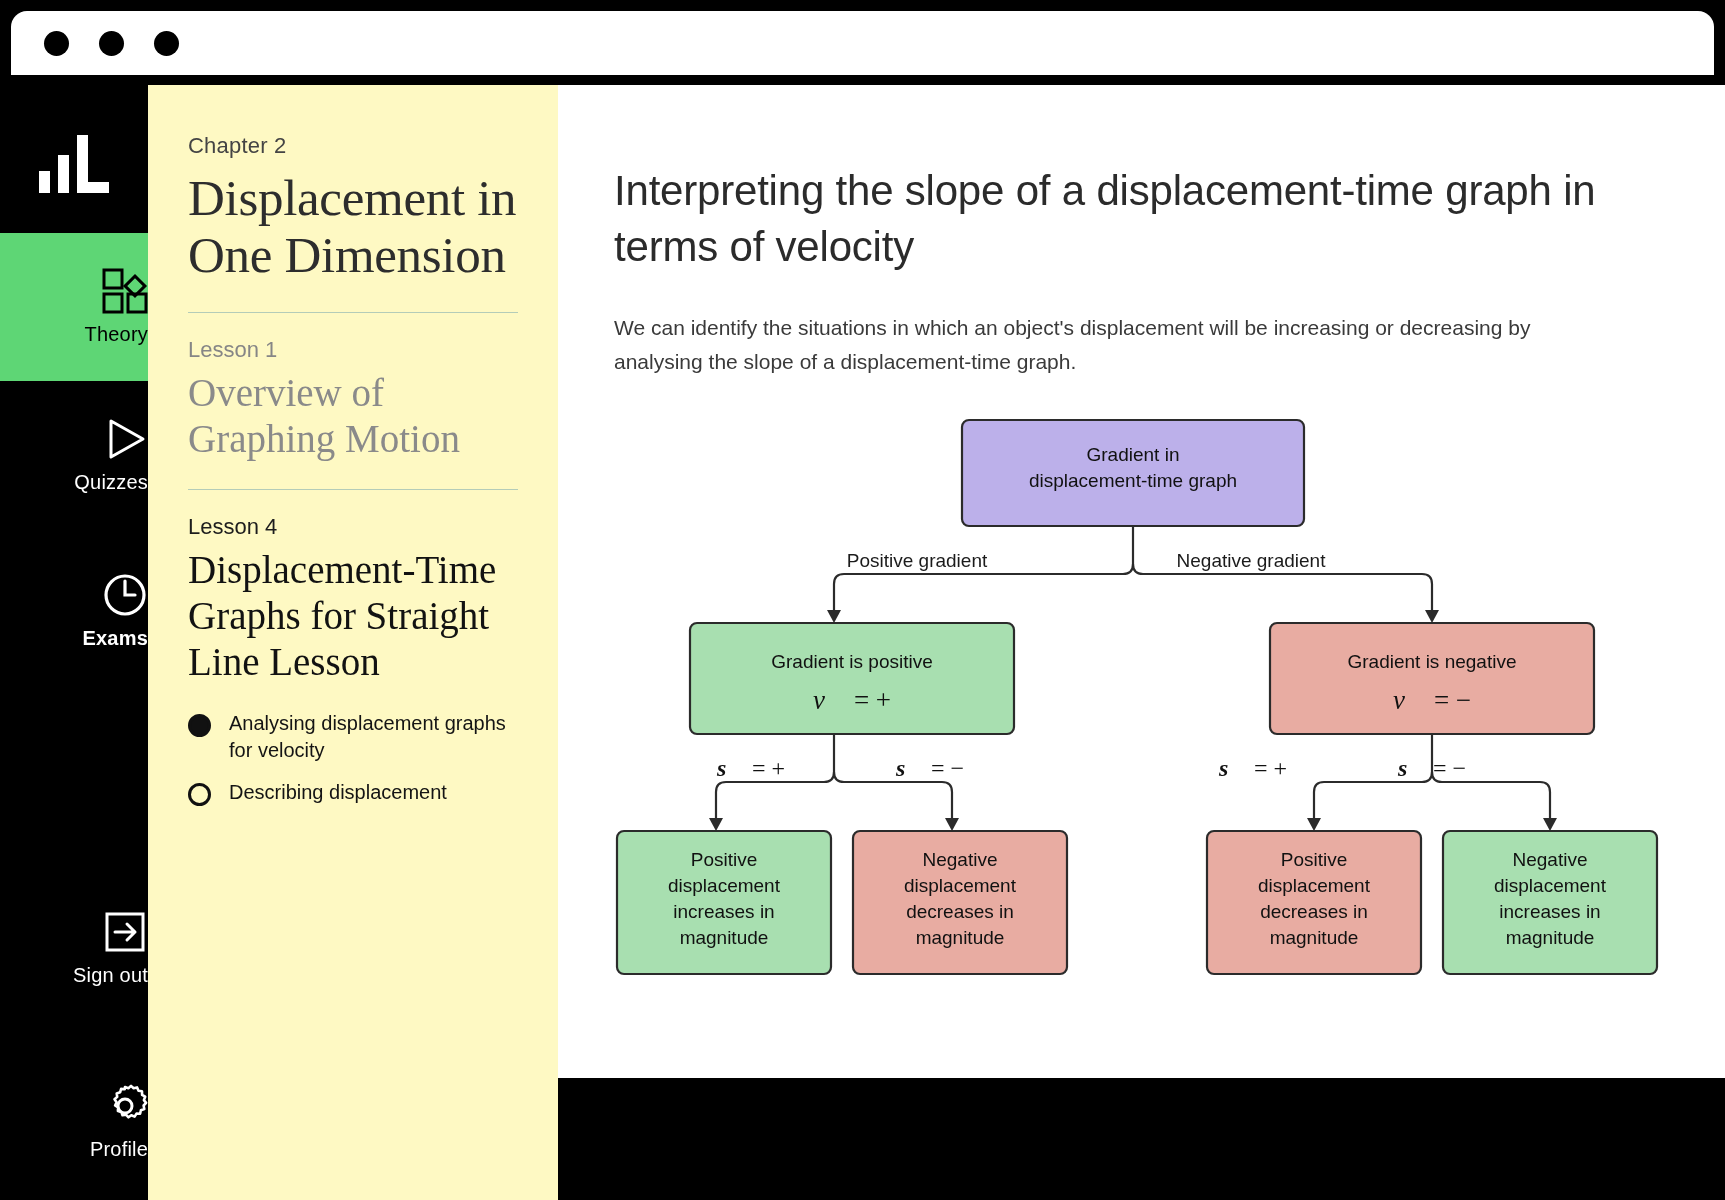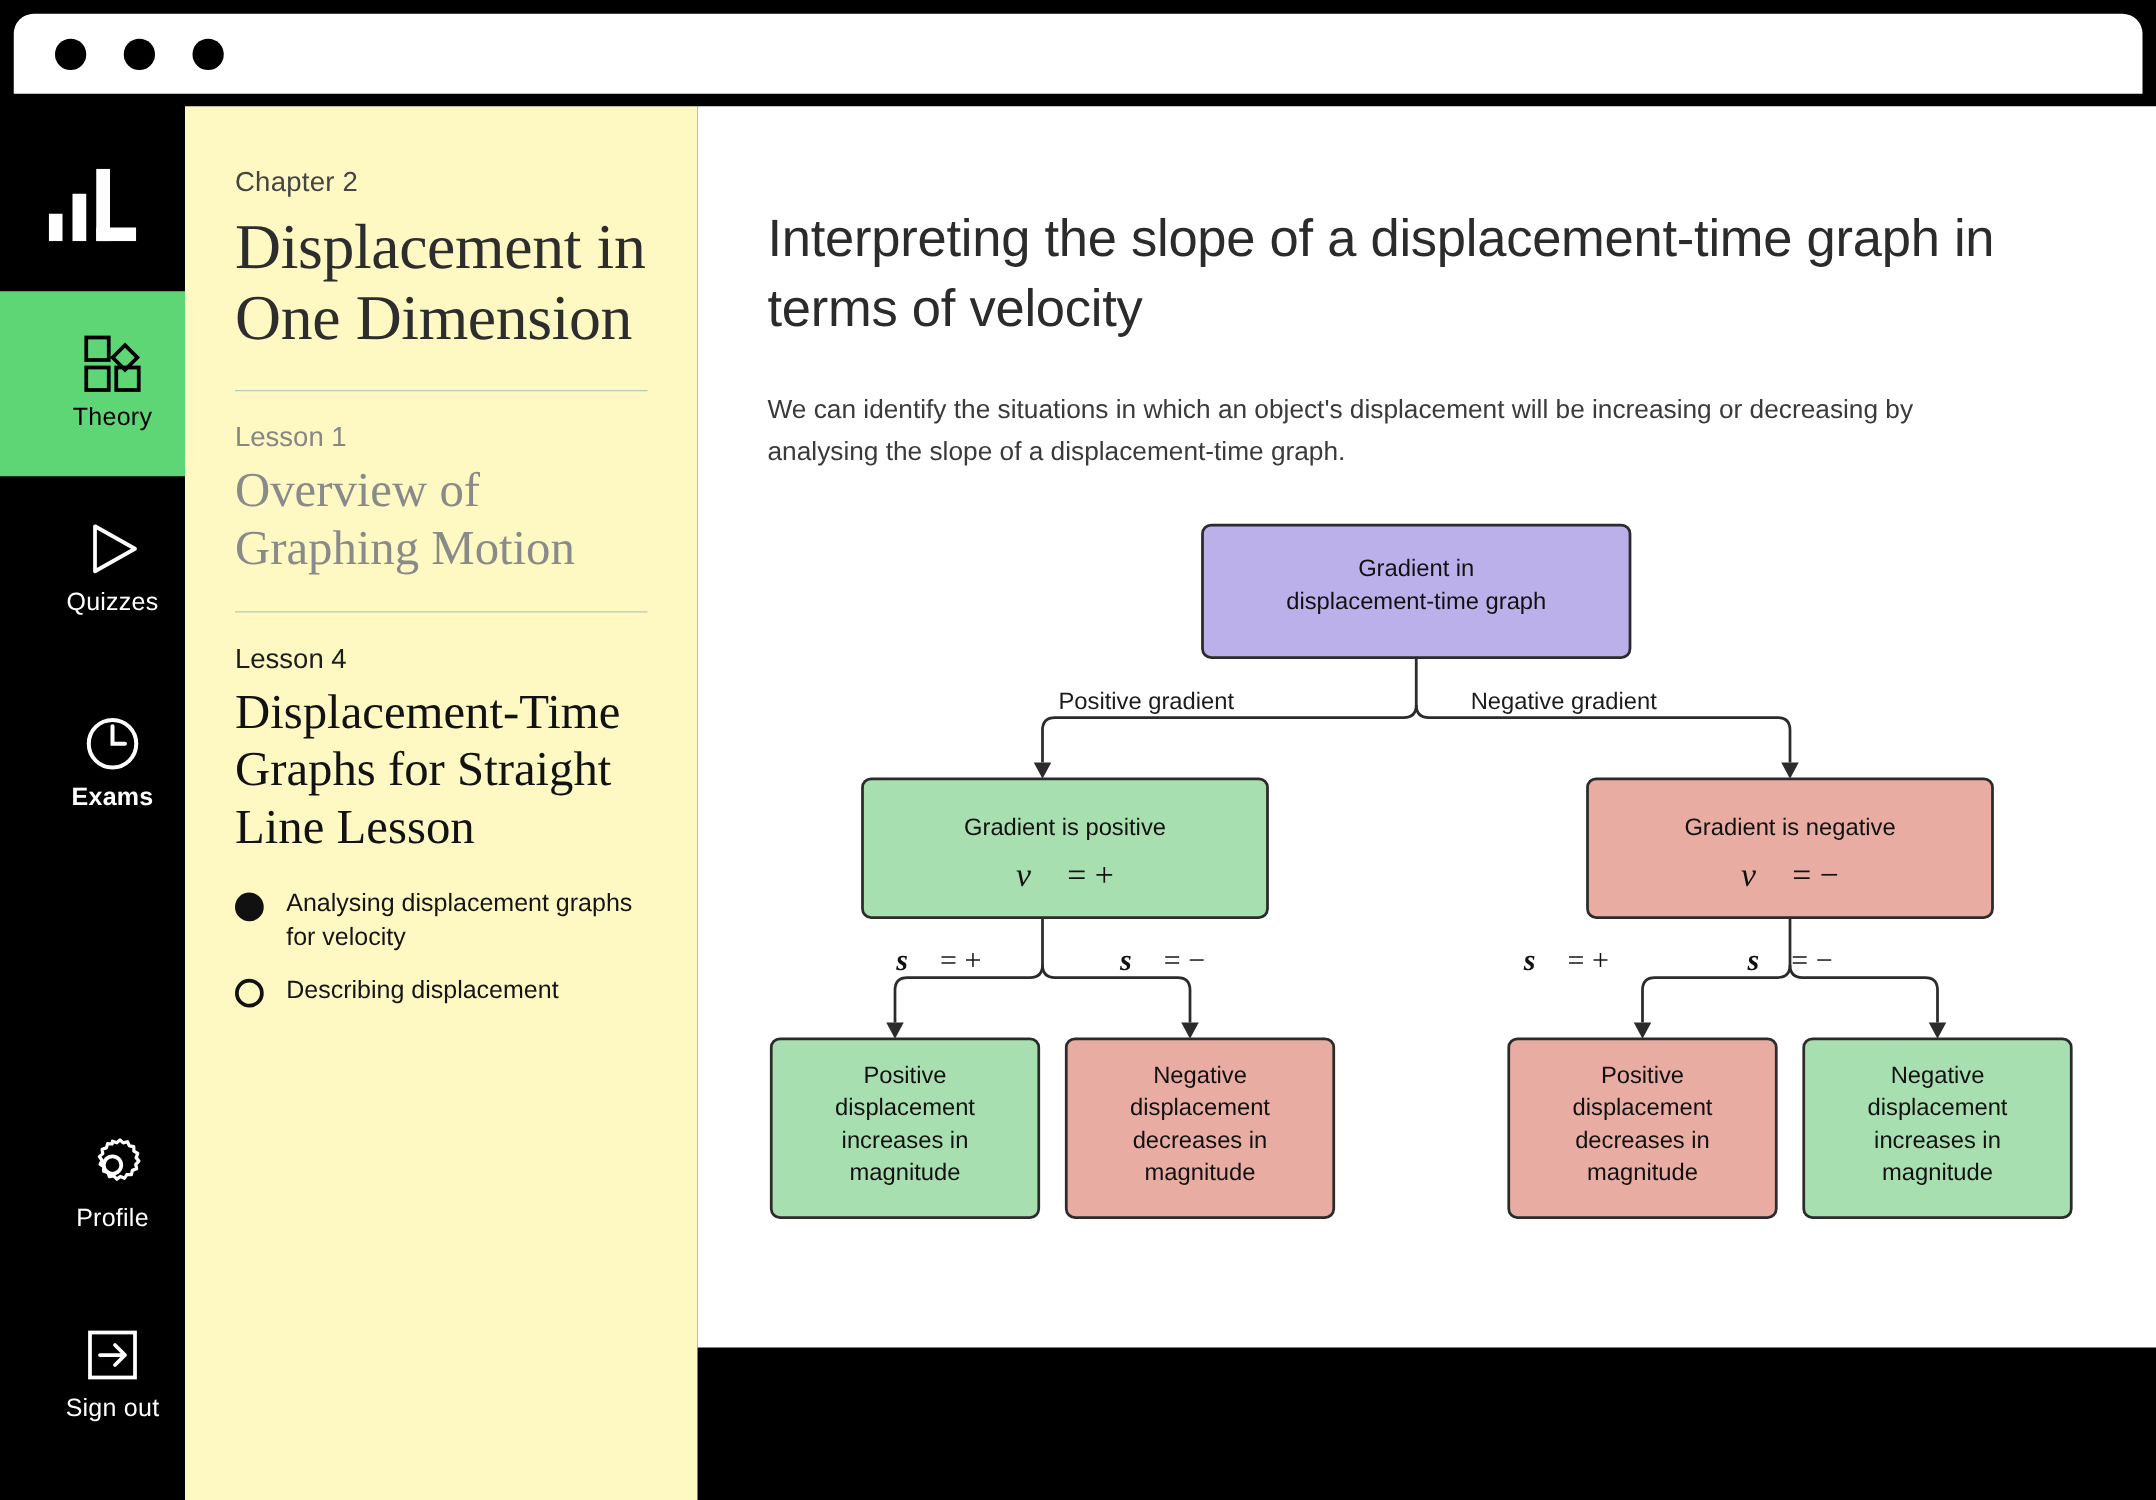--- a/index.html
+++ b/index.html
@@ -31,21 +31,21 @@
   .sidebar {
     position: absolute; left: 0; top: 85px;
     width: 148px; height: 1115px;
     background: #000;
     display: flex; flex-direction: column; align-items: center;
   }
   .logo { margin-top: 50px; margin-bottom: 40px; }
   .navitem {
     width: 148px; height: 148px;
     display: flex; flex-direction: column;
-    align-items: center; justify-content: center;
+    align-items: flex-end; justify-content: center;
     color: #fff; gap: 9px;
     cursor: pointer;
     padding-left: 32px;
   }
   .navitem.active { background: #5ed675; color: #000; }
   .navlabel { font-size: 20px; letter-spacing: .2px; }
   .navspacer { flex: 1; }
   .nav-exams { margin-top: 8px; font-weight: bold; }
   .nav-profile { margin-bottom: 4px; }
   .nav-signout { margin-bottom: 26px; }
@@ -158,38 +158,38 @@
         <svg width="46" height="46" viewBox="0 0 46 46">
           <circle cx="23" cy="23" r="19" fill="none" stroke="#fff" stroke-width="3.2"></circle>
           <path d="M23 9 L23 23 L33 23" fill="none" stroke="#fff" stroke-width="3.2" stroke-linecap="round"></path>
         </svg>
       </span>
       <span class="navlabel">Exams</span>
     </div>
 
     <div class="navspacer"></div>
 
+    <div class="navitem nav-signout">
+      <span>
+        <svg width="46" height="46" viewBox="0 0 46 46">
+          <rect x="5" y="5" width="36" height="36" fill="none" stroke="#fff" stroke-width="3"></rect>
+          <path d="M13 23 L33 23 M25 15 L33 23 L25 31" fill="none" stroke="#fff" stroke-width="3" stroke-linecap="round" stroke-linejoin="round"></path>
+        </svg>
+      </span>
+      <span class="navlabel">Sign out</span>
+    </div>
+
     <div class="navitem nav-profile">
       <span>
         <svg width="46" height="46" viewBox="0 0 46 46">
           <path d="M23 4 l3.4 1.2 2.6-2.3 2.6 2.4 3.4-.9 1.5 3.3 3.5.6.1 3.6 3.1 1.8-1.3 3.4 2.2 2.8-2.5 2.6.7 3.5-3.4 1.3-.8 3.4-3.6-.1-1.9 3-3.3-1.4-2.8 2.1-2.5-2.6-3.5.6-1.2-3.4-3.4-.9.2-3.6-3-1.9 1.5-3.3-2.1-2.9 2.7-2.4-.5-3.5 3.4-1.1 1-3.4 3.6.3z" fill="none" stroke="#fff" stroke-width="2.6" stroke-linejoin="round"></path>
           <circle cx="23" cy="23" r="7" fill="none" stroke="#fff" stroke-width="3"></circle>
         </svg>
       </span>
       <span class="navlabel">Profile</span>
-    </div>
-
-    <div class="navitem nav-signout">
-      <span>
-        <svg width="46" height="46" viewBox="0 0 46 46">
-          <rect x="5" y="5" width="36" height="36" fill="none" stroke="#fff" stroke-width="3"></rect>
-          <path d="M13 23 L33 23 M25 15 L33 23 L25 31" fill="none" stroke="#fff" stroke-width="3" stroke-linecap="round" stroke-linejoin="round"></path>
-        </svg>
-      </span>
-      <span class="navlabel">Sign out</span>
     </div>
   </div>
 
   <div class="lessonpanel">
     <div class="chapter-kicker">Chapter 2</div>
     <div class="chapter-title">Displacement in One Dimension</div>
 
     <div class="divider"></div>
 
     <div>

